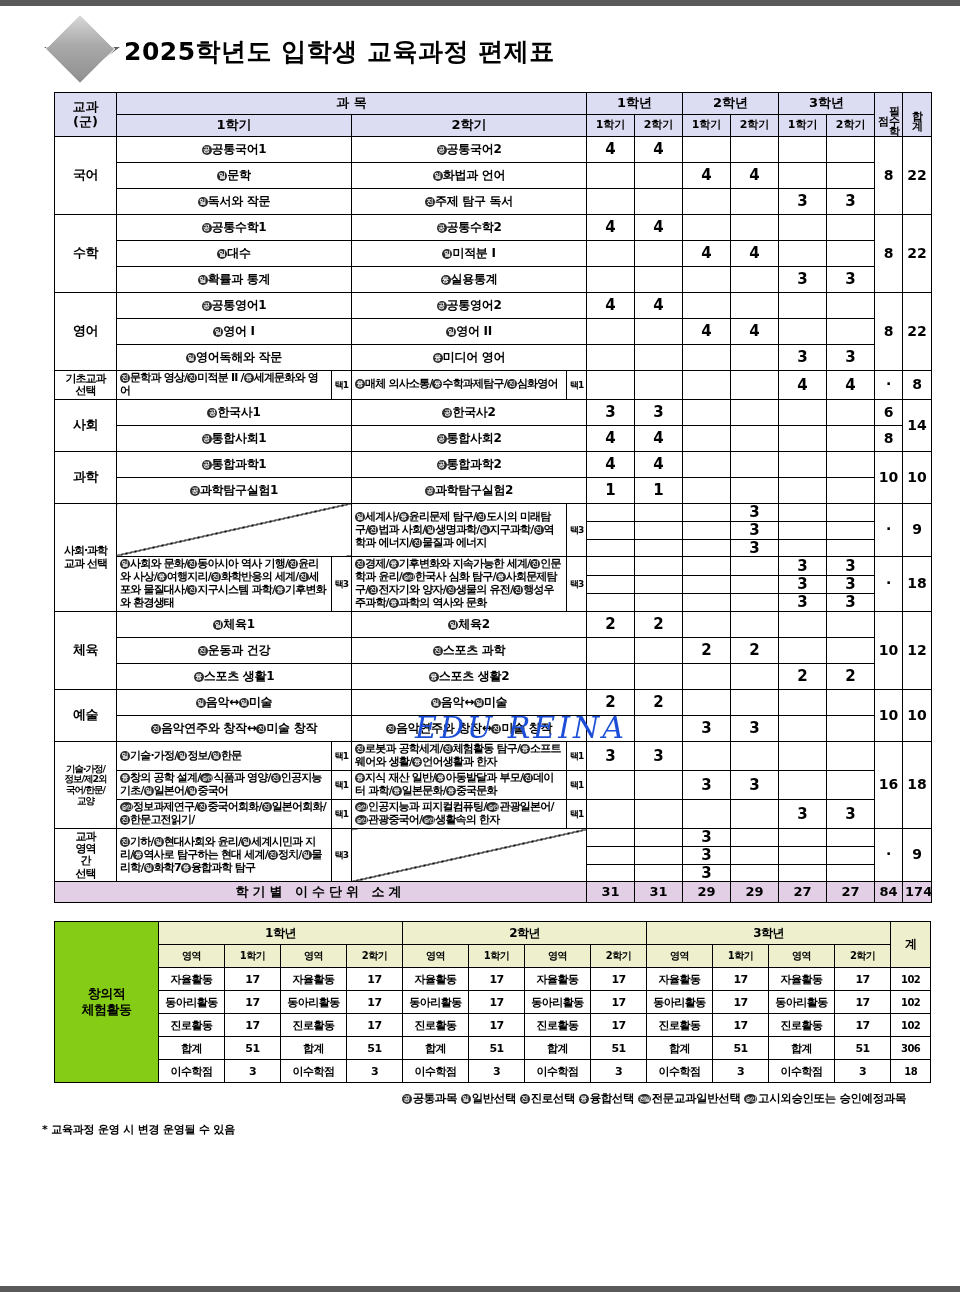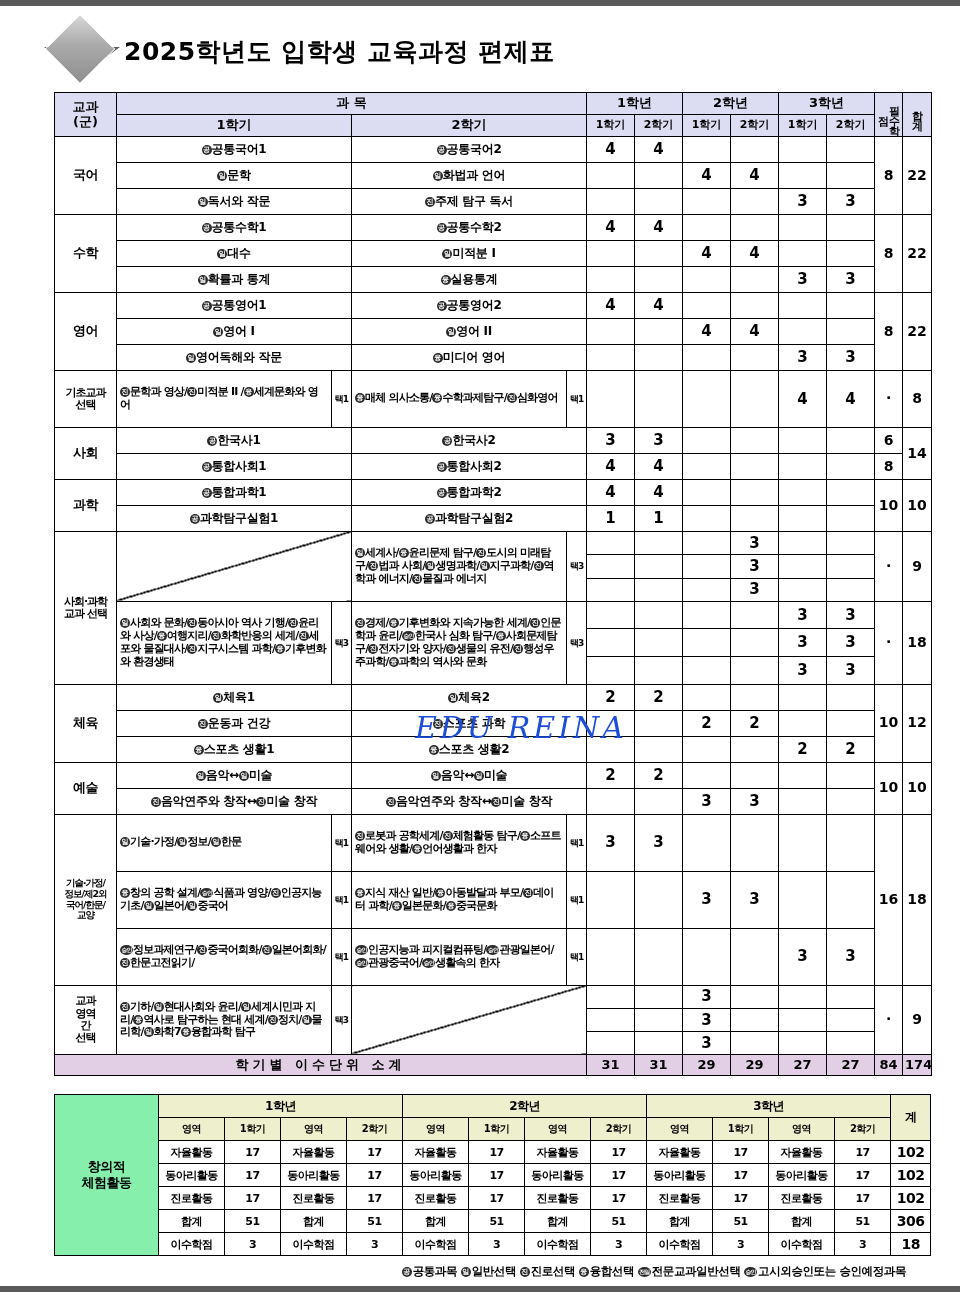--- a/index.html
+++ b/index.html
@@ -100,21 +100,21 @@
   .grp.xs { font-size: 9.5px; letter-spacing: -1px; }
   .subj {
     font-size: 12px;
     letter-spacing: -0.3px;
     height: 25px;
   }
   .subj.list {
     text-align: left;
     font-size: 11px;
     letter-spacing: -0.8px;
-    padding: 15px 3px;
+    padding: 1px 3px;
     line-height: 1.18;
   }
   .pick {
     width: 20px;
     font-size: 9px;
     letter-spacing: -1px;
   }
   .num { width: 48px; font-size: 15px; }
   .req { width: 28px; font-size: 14px; }
   .tot { width: 29px; font-size: 14px; }
@@ -161,28 +161,28 @@
     border: 1px solid #000;
     text-align: center;
     vertical-align: middle;
     height: 20px;
     font-weight: bold;
     letter-spacing: -0.5px;
   }
   table.cre .yhd { background: #eef0cd; font-size: 12px; }
   table.cre .yhd.sm { font-size: 10px; }
   table.cre .side {
-    background: #86efac;
+    background: #84cc16;
     font-size: 13px;
     letter-spacing: -0.5px;
     line-height: 1.3;
   }
   table.cre .area { font-size: 11px; }
   table.cre .val { font-size: 11px; }
-  table.cre .sum { font-size: 14px; }
+  table.cre .sum { font-size: 10px; }
 
   
   .legend {
     margin: 8px 54px 0 0;
     text-align: right;
     font-size: 11.5px;
     font-weight: bold;
     letter-spacing: -0.4px;
   }
   .legend .mk { margin-right: 1px; }

